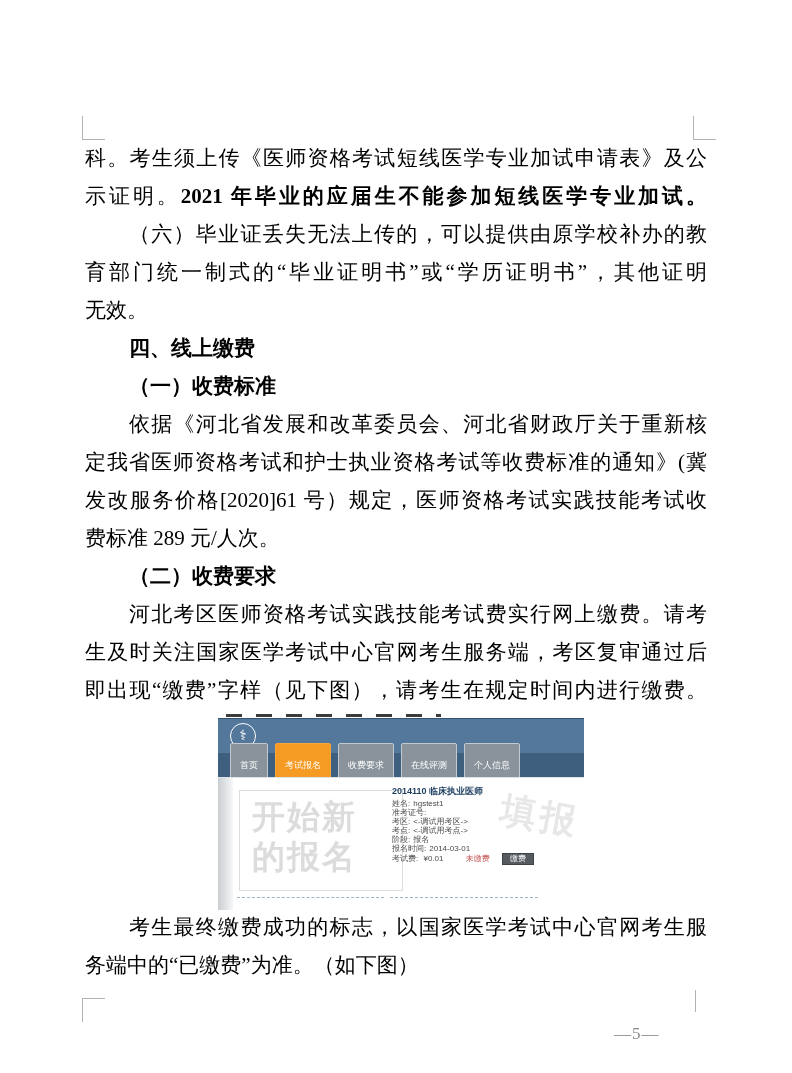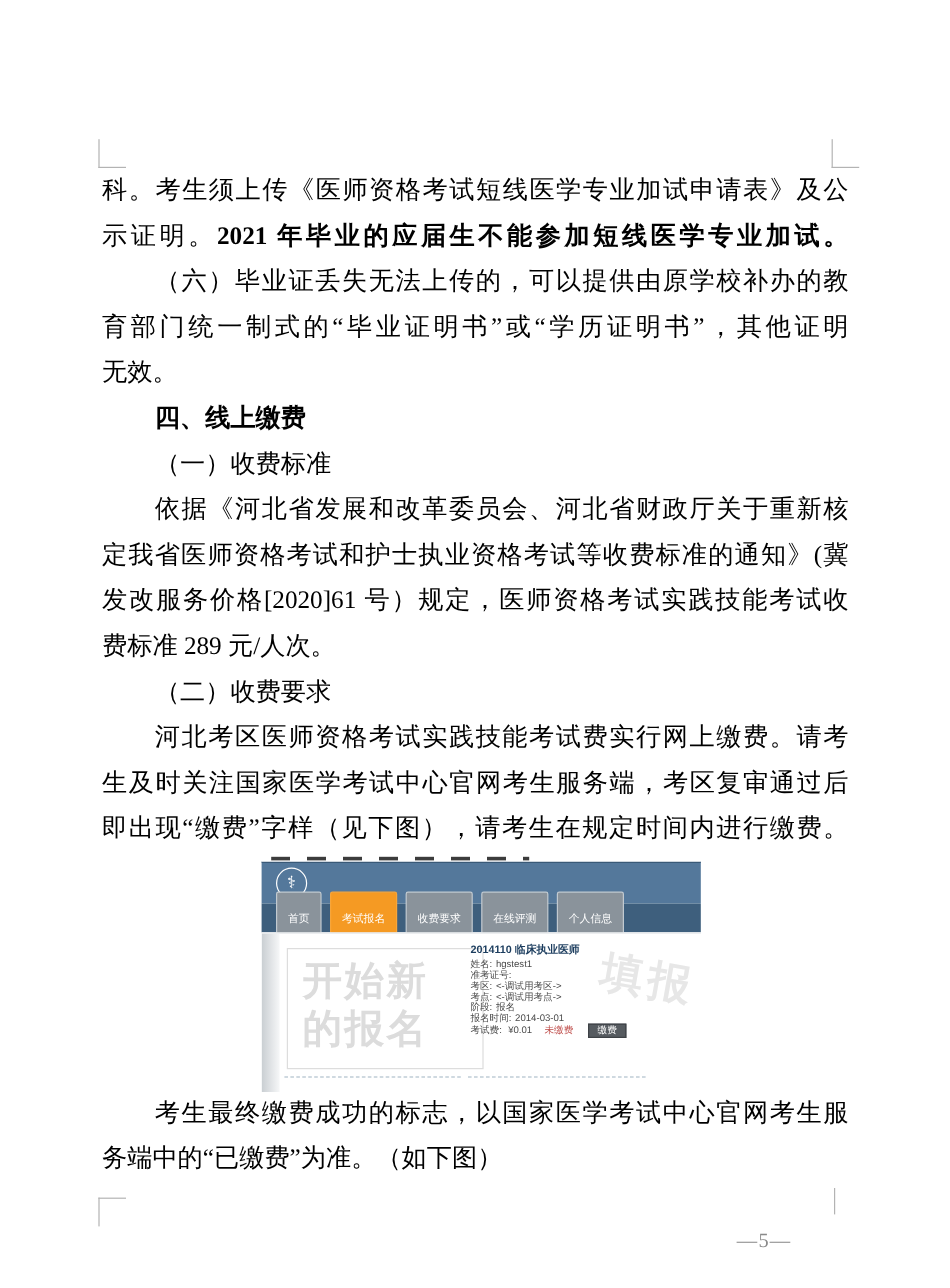--- a/index.html
+++ b/index.html
@@ -10,21 +10,21 @@
   .cm.tl{left:82px;top:116px;border-left:1px solid #b3b3b3;border-bottom:1px solid #b3b3b3;}
   .cm.tr{left:693px;top:116px;border-left:1px solid #b3b3b3;border-bottom:1px solid #b3b3b3;}
   .cm.bl{left:82px;top:998px;border-left:1px solid #b3b3b3;border-top:1px solid #b3b3b3;}
   .cm.br{left:695px;top:990px;height:22px;border-left:1px solid #b3b3b3;}
   
   .text{position:absolute;left:85px;top:139px;width:622px;}
   .ln{height:38px;line-height:38px;font-size:21px;white-space:nowrap;}
   .fill{text-align:justify;text-align-last:justify;white-space:normal;}
   .ind{text-indent:44px;}
   .b{font-weight:bold;}
-  .kai{font-weight:400;}
+  .kai{font-weight:700;}
   
   .figure{margin-left:133px;margin-top:3px;width:366px;height:196px;position:relative;
           font-family:"Liberation Sans","DejaVu Sans",sans-serif;background:#fff;}
   .strip{height:6px;background:#fff;position:relative;overflow:hidden;}
   .strip .dashes{position:absolute;left:8px;top:2px;width:215px;height:3px;
           background:repeating-linear-gradient(to right,#3c3c3c 0 16px,transparent 16px 30px);}
   .hd{height:34px;background:#54789b;display:flex;align-items:center;border-top:1px solid #33536f;}
   .logo{width:24px;height:24px;border:1px solid #fff;border-radius:50%;margin-left:12px;
         color:#fff;text-align:center;line-height:23px;font-size:14px;flex:0 0 auto;}
   .titles{margin-left:9px;color:#fff;}
@@ -40,21 +40,21 @@
   .card{position:absolute;left:21px;top:12px;width:164px;height:101px;border:1px solid #ddd;
         background:#fff;padding:6px 0 0 12px;box-sizing:border-box;}
   .card .big{font-size:33px;line-height:40px;color:#dcdcdc;font-weight:bold;letter-spacing:2px;}
   .wm{position:absolute;left:282px;top:14px;font-size:36px;color:#e7e7e7;font-weight:bold;
       transform:rotate(10deg);letter-spacing:4px;}
   .extitle{position:absolute;left:174px;top:7px;font-size:9px;font-weight:bold;color:#1c3d5e;}
   .flds{position:absolute;left:174px;top:21px;font-size:8px;color:#4a4a4a;}
   .frow{height:9px;line-height:9px;white-space:nowrap;}
   .frow .lab{color:#4a4a4a;}
   .frow .val{margin-left:3px;}
-  .unpaid{color:#c0504d;margin-left:8px;}
+  .unpaid{color:#c0504d;margin-left:20px;}
   .paybtn{display:inline-block;background:#565b60;border:1px solid #3e4246;color:#fff;
           padding:1px 7px;margin-left:10px;line-height:8px;}
   .pbt{position:absolute;top:100px;height:14px;line-height:14px;background:#2e4f6d;color:#fff;
        font-size:8px;text-align:center;margin-top:32px;}
   .pbt.print{left:237px;width:38px;}
   .pbt.abandon{left:281px;width:44px;}
   .dl{position:absolute;top:119px;border-top:1px dashed #9fb3c2;}
   .dl.left{left:19px;width:147px;}
   .dl.right{left:172px;width:148px;}
   

